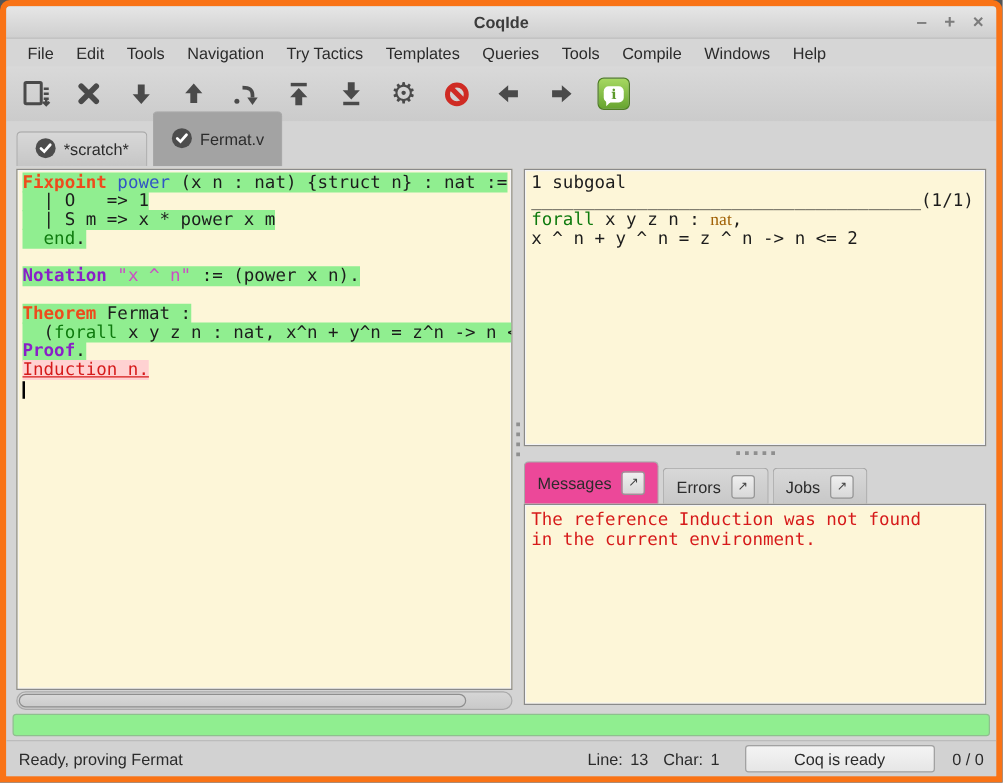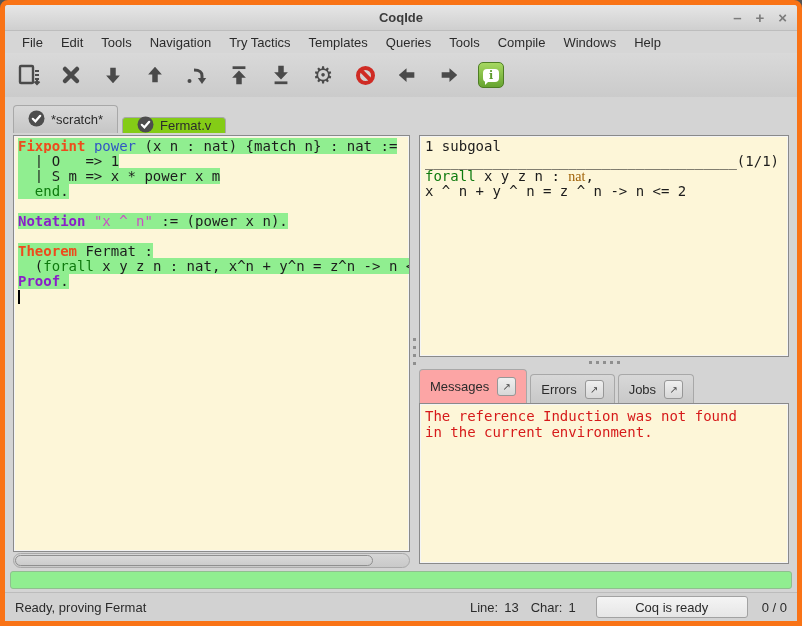--- a/index.html
+++ b/index.html
@@ -36,21 +36,21 @@
   .about-bubble{ width:16px; height:13px; background:#fff; border-radius:4px;
     display:flex; align-items:center; justify-content:center; position:relative; }
   .about-bubble::after{ content:""; position:absolute; left:2px; bottom:-3px;
     border:3px solid transparent; border-top-color:#fff; border-left-color:#fff; }
   .about-i{ color:#5d9a2b; font-weight:bold; font-size:11px; font-family:"DejaVu Serif", serif; }
   
   .tabstrip{ height:36px; display:flex; align-items:flex-end; padding-left:8px; background:#d4d4d4; }
   .tab{ display:flex; align-items:center; gap:6px; padding:0 14px; height:28px;
     background:linear-gradient(#d8d8d8,#c6c6c6); border:1px solid #a8a8a8; border-bottom:none;
     border-radius:4px 4px 0 0; margin-right:4px; font-size:13px; color:#2b2b2b;text-align:right; }
-  .tab.active{ background:#84cc16; height:16px; }
+  .tab.active{ background:#a3a3a3; height:44px; }
   
   .main{ flex:1; display:flex; padding:2px 8px 0 8px; background:#d4d4d4; min-height:0; }
   .pane-frame{ border:1px solid #8a8a8a; background:#fdf6d8; box-shadow:inset 0 0 0 1px #f4f4f4; overflow:hidden; }
   .editor-col{ width:397px; display:flex; flex-direction:column; min-height:0; }
   .editor{ flex:1; padding:3px 0 0 4px; font-family:"DejaVu Sans Mono", monospace;
     font-size:14px; line-height:15px; overflow:hidden; }
   .line{ min-height:15px; white-space:pre; }
   .bg-processed{ background:#90ee90; }
   .bg-error{ background:#ffd2d2; }
   .kw-vernac{ color:#ee4b1c; font-weight:bold; }
@@ -72,21 +72,21 @@
   .hsplitter{ height:10px; display:flex; align-items:center; justify-content:center; gap:4px; }
   .right-col{ flex:1; display:flex; flex-direction:column; min-height:0; }
   .goal-pane{ height:222px; padding:3px 0 0 5px; font-family:"DejaVu Sans Mono", monospace;
     font-size:14px; line-height:15px; }
   
   .msg-notebook{ flex:1; display:flex; flex-direction:column; padding-bottom:4px; min-height:0; }
   .msg-tabs{ display:flex; align-items:flex-end; height:36px; }
   .msg-tab{ display:flex; align-items:center; gap:8px; padding:0 10px; height:29px;
     background:linear-gradient(#d8d8d8,#c8c8c8); border:1px solid #a8a8a8; border-bottom:none;
     border-radius:4px 4px 0 0; margin-right:3px; font-size:13px; color:#2b2b2b; }
-  .msg-tab.active{ background:#fca5a5; height:34px; }
+  .msg-tab.active{ background:#ec4899; height:34px; }
   .detach-btn{ width:19px; height:19px; border:1px solid #979797; border-radius:3px;
     background:linear-gradient(#efefef,#d8d8d8); font-size:10px; color:#444;
     display:flex; align-items:center; justify-content:center; font-family:"DejaVu Sans", sans-serif; }
   .msg-content{ flex:1; padding:4px 0 0 5px; font-family:"DejaVu Sans Mono", monospace;
     font-size:14px; line-height:16px; }
   .msg-line{ color:#d61a1a; white-space:pre; }
   
   .progress-zone{ height:24px; padding:3px 5px; background:#d4d4d4; }
   .progressbar{ height:100%; background:#90ee90; border:1px solid #8fbf8f; border-radius:3px; }
   .statusbar{ height:29px; border-top:1px solid #bcbcbc; background:#d2d2d2;
@@ -224,30 +224,31 @@
             <circle cx="8.5" cy="8.5" r="8" fill="#4d4d4d"></circle>
             <path d="M4.8 8.8 L7.4 11.3 L12.2 5.8" stroke="#fff" stroke-width="2.2" fill="none" stroke-linecap="round"></path>
           </svg></span>
         <span>Fermat.v</span>
       </div>
     </div>
 
   <div class="main">
     <div class="editor-col">
       <div class="pane-frame editor">
-          <div class="line"><span class="bg-processed"><span class="kw-vernac">Fixpoint</span><span class="plain"> </span><span class="ident-def">power</span><span class="plain"> (x n : nat) {match n} : nat :=</span></span></div>
+          <div class="line"><span class="bg-processed"><span class="kw-vernac">Fixpoint</span><span class="plain"> </span><span class="ident-def">power</span><span class="plain"> (x n : nat) {struct n} : nat :=</span></span></div>
           <div class="line"><span class="bg-processed"><span class="plain">  | O   =&gt; 1</span></span></div>
           <div class="line"><span class="bg-processed"><span class="plain">  | S m =&gt; x * power x m</span></span></div>
           <div class="line"><span class="bg-processed"><span class="plain">  </span><span class="kw-gallina">end</span><span class="plain">.</span></span></div>
           <div class="line"></div>
           <div class="line"><span class="bg-processed"><span class="kw-decl">Notation</span><span class="plain"> </span><span class="str">"x ^ n"</span><span class="plain"> := (power x n).</span></span></div>
           <div class="line"></div>
           <div class="line"><span class="bg-processed"><span class="kw-vernac">Theorem</span><span class="plain"> Fermat :</span></span></div>
           <div class="line"><span class="bg-processed"><span class="plain">  (</span><span class="kw-gallina">forall</span><span class="plain"> x y z n : nat, x^n + y^n = z^n -&gt; n &lt;=</span></span></div>
           <div class="line"><span class="bg-processed"><span class="kw-decl">Proof</span><span class="plain">.</span></span></div>
+          <div class="line"><span class="bg-error"><span class="err-text">Induction n.</span></span></div>
           <div class="line"><span class="caret"></span></div>
         </div>
       <div class="hscrollbar">
         <div class="hscroll-thumb"></div>
       </div>
     </div>
     <div class="vsplitter">
         <i></i>
         <i></i>
         <i></i>

